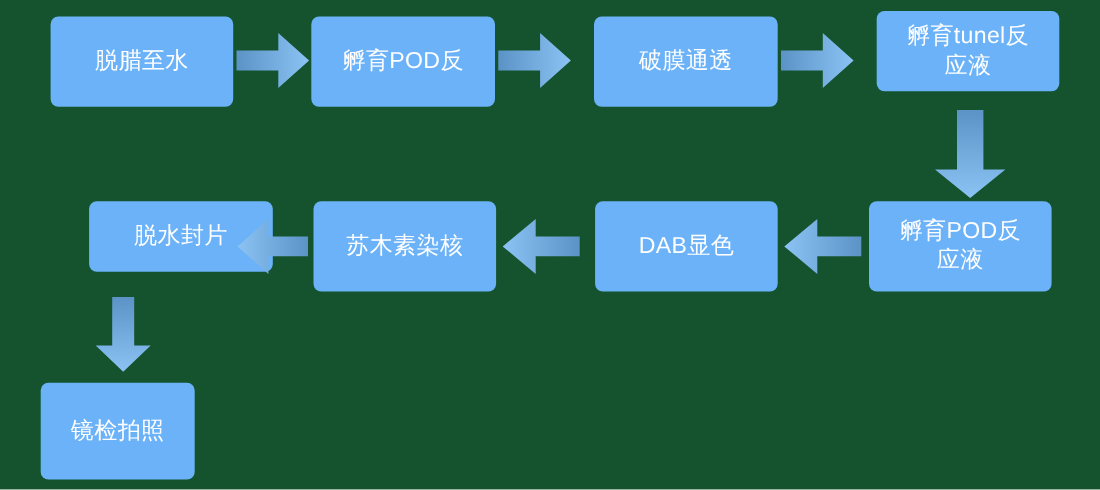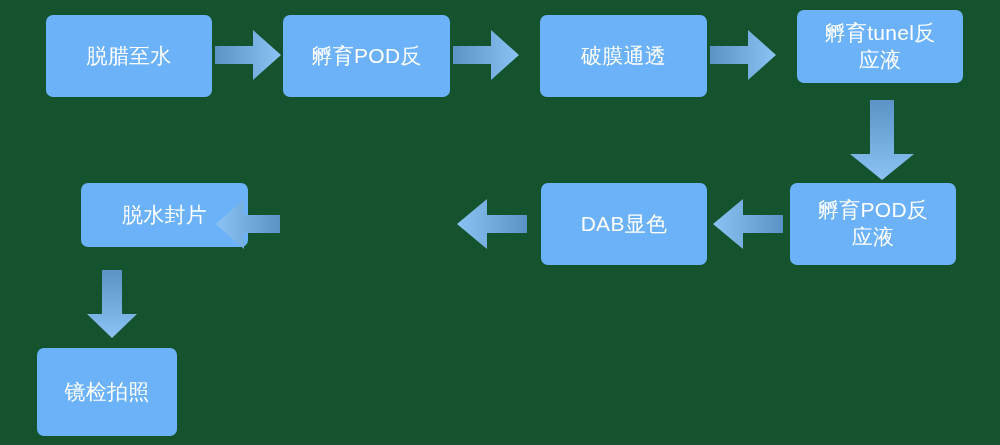--- a/index.html
+++ b/index.html
@@ -53,20 +53,21 @@
   <div class="node" style="left:540px; top:15px; width:167px; height:82px;">破膜通透</div>
 
   <div class="node" style="left:797px; top:10px; width:166px; height:73px;">孵育tunel反
 应液</div>
 
   <div class="node" style="left:790px; top:183px; width:166px; height:82px;">孵育POD反
 应液</div>
 
   <div class="node" style="left:541px; top:183px; width:166px; height:82px;text-align:right;">DAB显色</div>
 
+  <div class="node" style="left:285px; top:183px; width:166px; height:82px;">苏木素染核</div>
 
   <div class="node" style="left:45px; top:183px; width:167px; height:64px;margin-left:36px;">脱水封片</div>
 
   <div class="node" style="left:37px; top:348px; width:140px; height:88px;">镜检拍照</div>
 
   <div class="arrow" style="left:215px; top:30px; width:66px; height:50px;">
     <svg viewBox="0 0 66 50" preserveAspectRatio="none">
       <defs>
         <linearGradient id="gR1" x1="0" y1="0" x2="1" y2="0">
           <stop offset="0" stop-color="#5B93C7"></stop>

